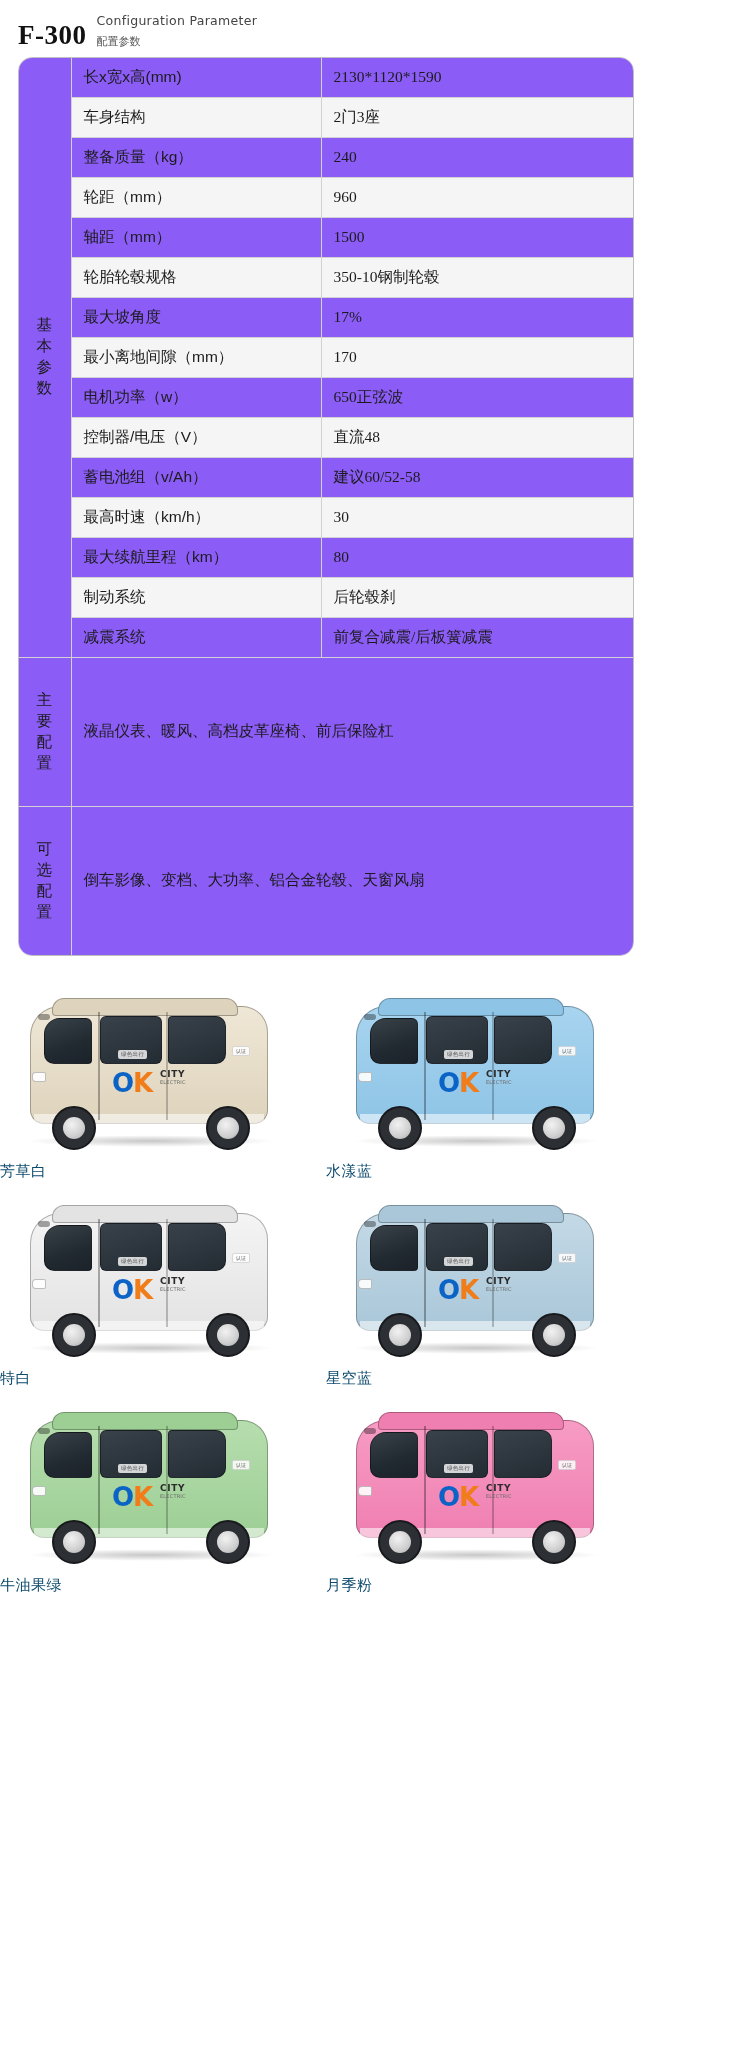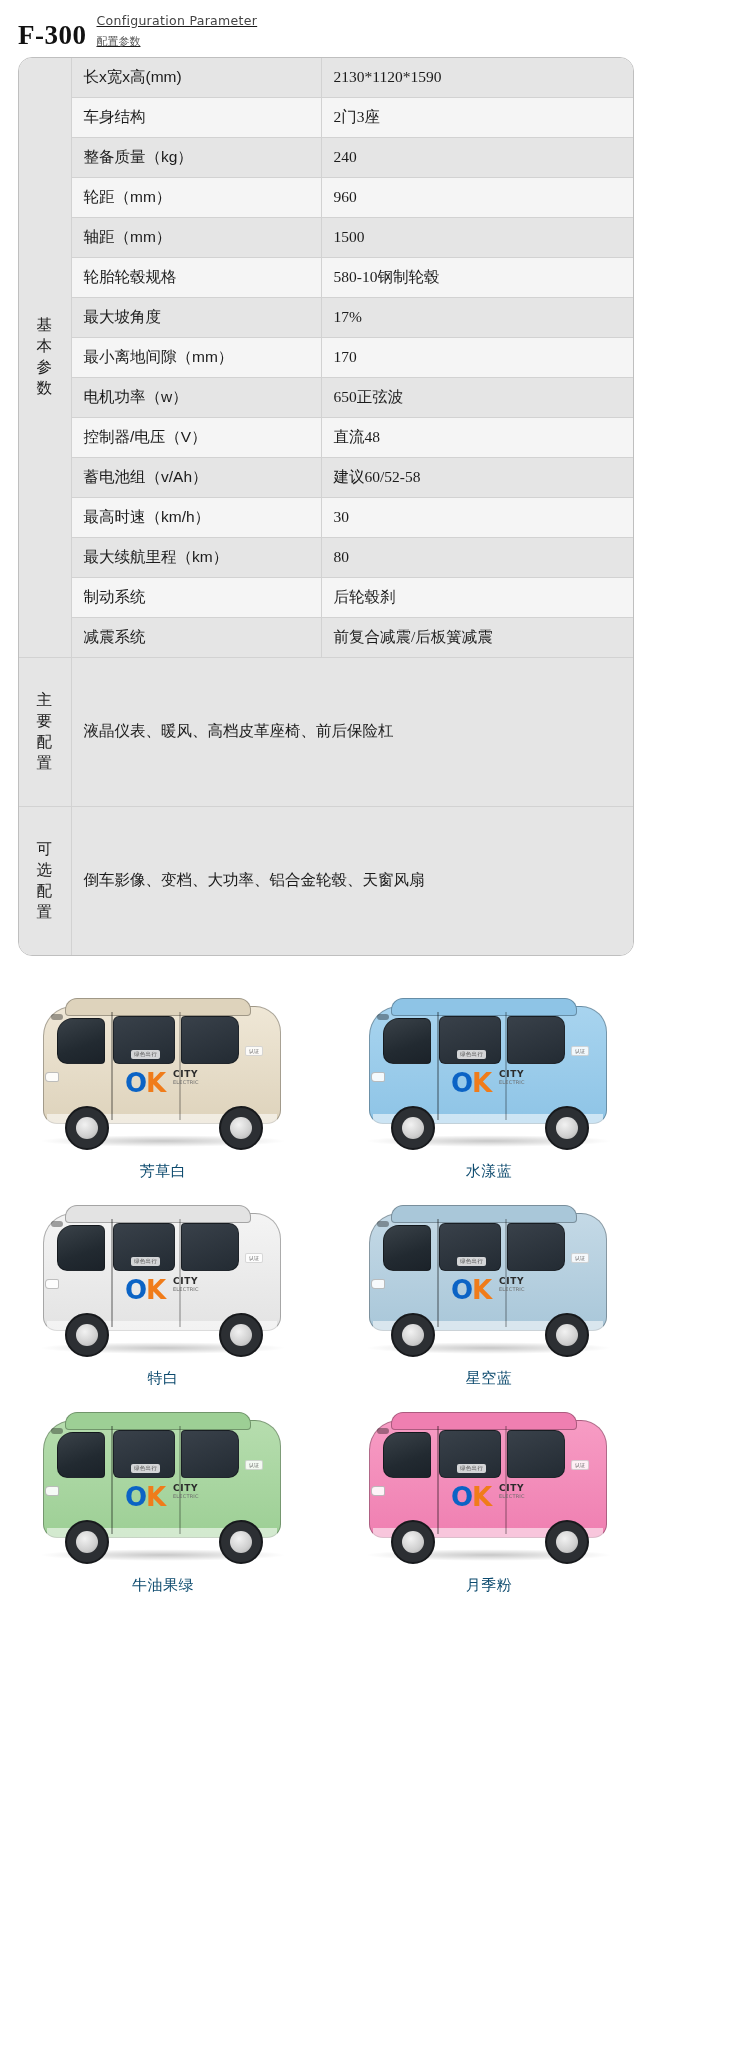--- a/index.html
+++ b/index.html
@@ -30,21 +30,20 @@
     font-weight: bold;
     font-size: 27px;
     letter-spacing: 0.5px;
     color: #111;
     line-height: 1;
   }
   .header-sub {
     margin-left: 10px;
     margin-bottom: 1px;
     line-height: 1.05;
-    text-decoration: underline;
   }
   .header-sub .en {
     font-family: "DejaVu Sans", sans-serif;
     font-size: 12.5px;
     color: #444;
     letter-spacing: 0.3px;
     display: block;
   }
   .header-sub .cn {
     font-size: 11px;
@@ -65,21 +64,21 @@
     width: 100%;
     border-collapse: collapse;
     table-layout: fixed;
   }
   table.spec td {
     border: 1px solid #d2d2d2;
     font-size: 15.5px;
     color: #1b1b1b;
     padding: 9px 12px;
     vertical-align: middle;
-    background: #e5e5e5;
+    background: #8b5cf6;
   }
   td.group-label {
     width: 52px;
     text-align: center;
     font-size: 15.5px;
     line-height: 1.35;
     letter-spacing: 1px;
     padding: 4px 8px;
     color: #111;
   }
@@ -113,21 +112,21 @@
   
   .gallery {
     margin: 26px 0 20px 0;
     display: grid;
     grid-template-columns: 1fr 1fr;
     row-gap: 6px;
   }
   .color-item {
     display: flex;
     flex-direction: column;
-    align-items: center;
+    align-items: flex-start;
     padding: 6px 0 2px 0;
   }
   .vehicle {
     width: 300px;
     height: 168px;
     position: relative;
   }
   .color-caption {
     margin-top: 6px;
     font-size: 15px;
@@ -317,21 +316,21 @@
         <tr class="row-alt">
           <td class="param-name">轮距（mm）</td>
           <td class="param-value">960</td>
         </tr>
         <tr>
           <td class="param-name">轴距（mm）</td>
           <td class="param-value">1500</td>
         </tr>
         <tr class="row-alt">
           <td class="param-name">轮胎轮毂规格</td>
-          <td class="param-value">580-10钢制轮毂</td>
+          <td class="param-value">350-10钢制轮毂</td>
         </tr>
         <tr>
           <td class="param-name">最大坡角度</td>
           <td class="param-value">17%</td>
         </tr>
         <tr class="row-alt">
           <td class="param-name">最小离地间隙（mm）</td>
           <td class="param-value">170</td>
         </tr>
         <tr>

